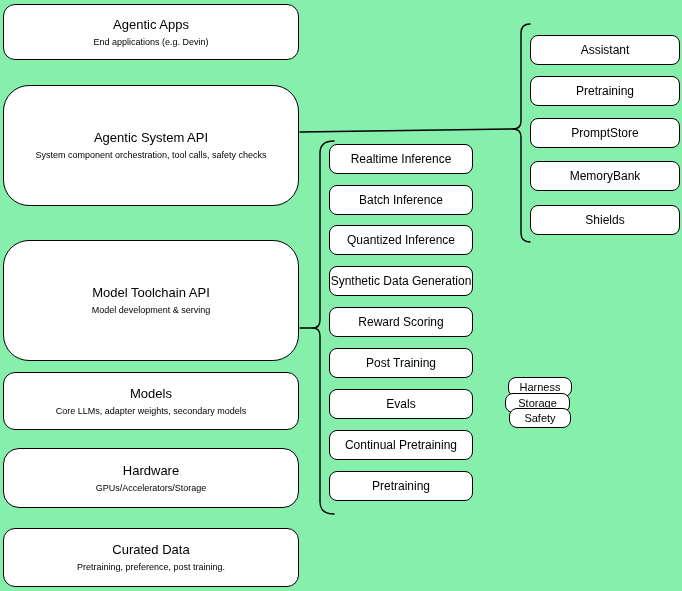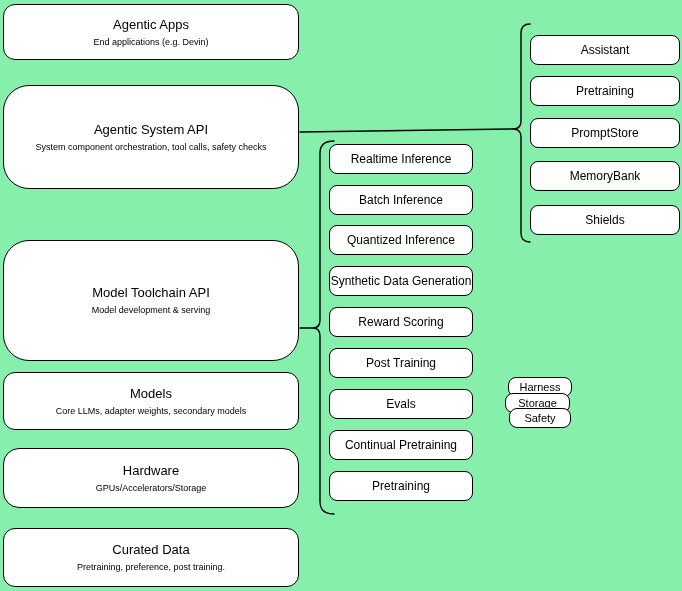--- a/index.html
+++ b/index.html
@@ -97,21 +97,21 @@
     <path d="M 300 328 L 313 328"></path>
     <path d="M 334 141 Q 320 141 320 153 L 320 320 Q 320 328 313 328 Q 320 328 320 336 L 320 502 Q 320 514 334 514"></path>
     <path d="M 530 24 Q 521 24 521 33 L 521 121 Q 521 129 513 129 Q 521 129 521 137 L 521 233 Q 521 242 530 242"></path>
   </svg>
 
   <div class="lbox" style="top:4px; height:56px; border-radius:12px;">
     <div class="t">Agentic Apps</div>
     <div class="s">End applications (e.g. Devin)</div>
   </div>
 
-  <div class="lbox" style="top:85px; height:104px; border-radius:26px;">
+  <div class="lbox" style="top:85px; height:121px; border-radius:26px;">
     <div class="t">Agentic System API</div>
     <div class="s">System component orchestration, tool calls, safety checks</div>
   </div>
 
   <div class="lbox" style="top:240px; height:121px; border-radius:26px;">
     <div class="t">Model Toolchain API</div>
     <div class="s">Model development &amp; serving</div>
   </div>
 
   <div class="lbox" style="top:372px; height:58px; border-radius:12px;">

